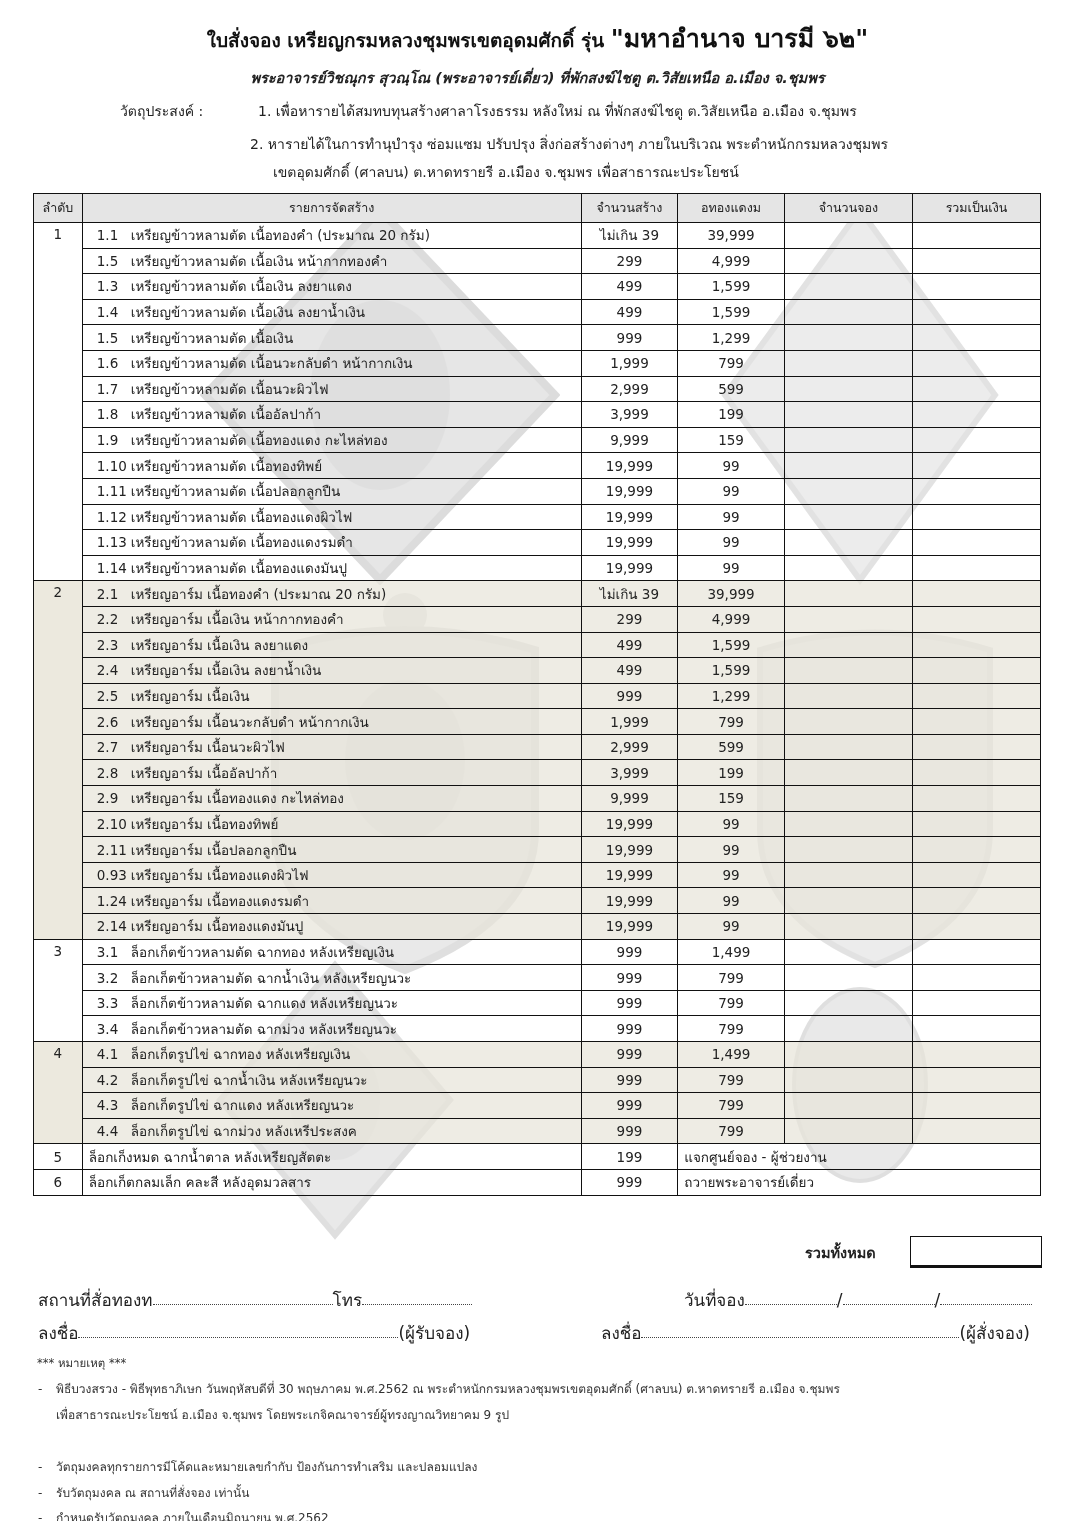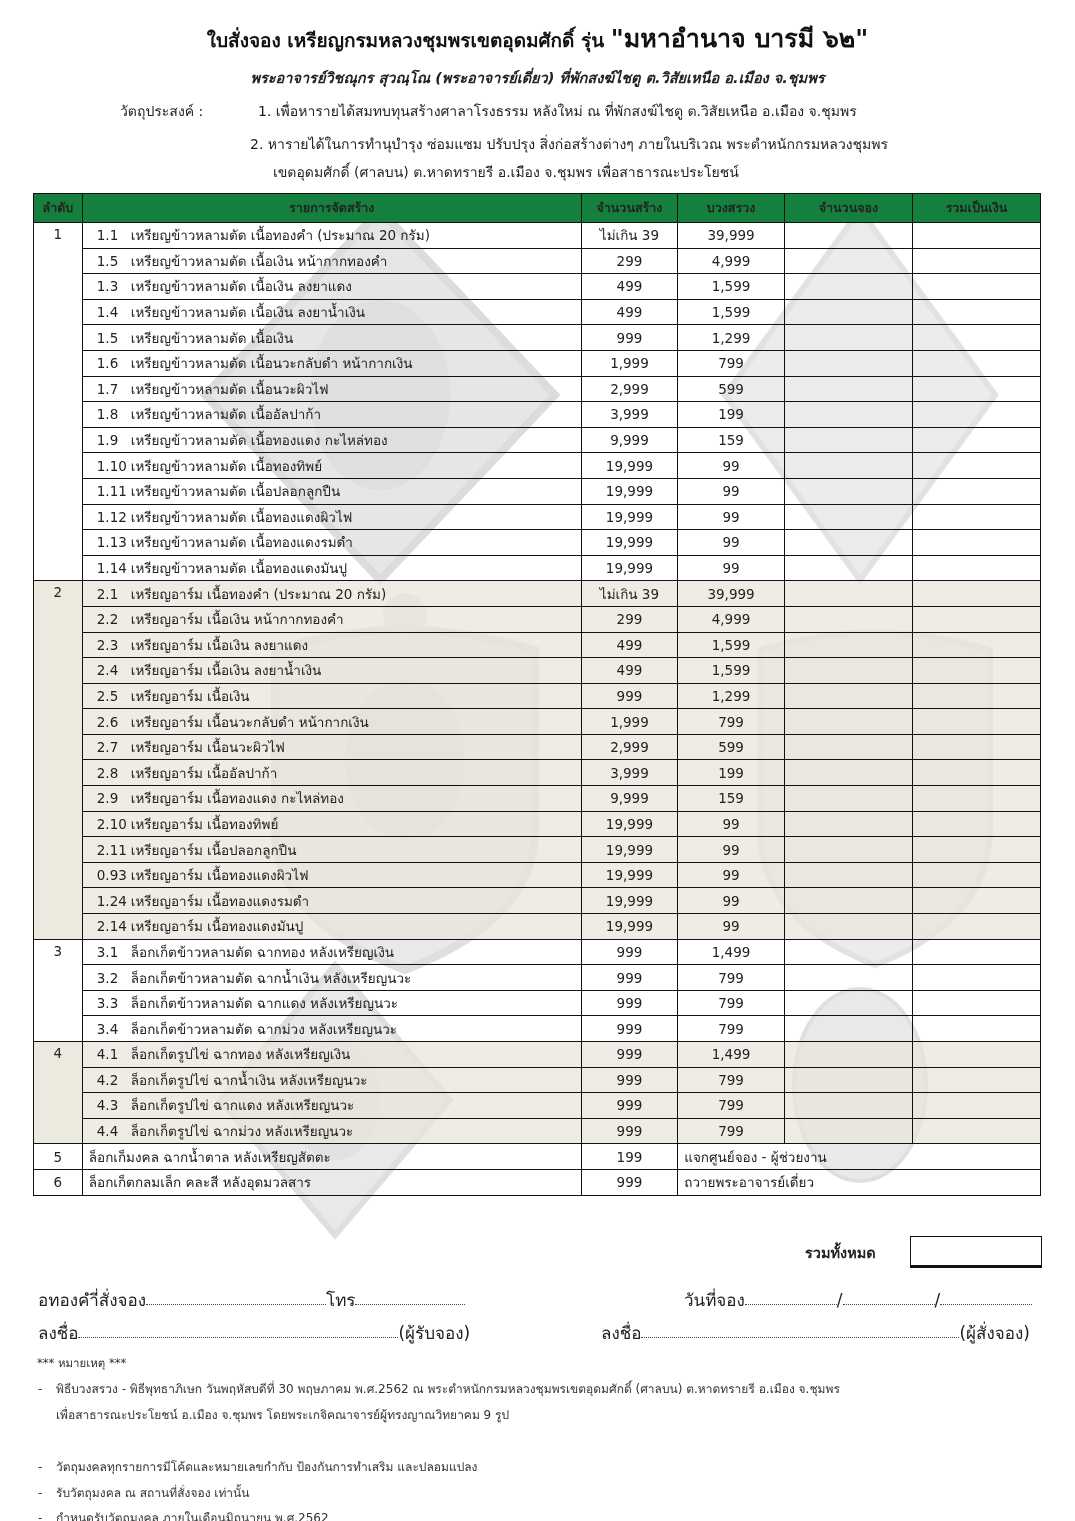--- a/index.html
+++ b/index.html
@@ -5,21 +5,21 @@
   html,body{margin:0;padding:0;background:#fff;}
   body{width:1075px;height:1521px;position:relative;overflow:hidden;
        font-family:"DejaVu Sans","Liberation Sans",sans-serif;color:#222;}
   .title{position:absolute;top:18px;left:0;width:1075px;text-align:center;font-size:19px;font-weight:bold;color:#111;}
   .title .big{font-size:25px;}
   .subtitle{position:absolute;top:66px;left:0;width:1075px;text-align:center;font-size:14.5px;font-style:italic;font-weight:bold;color:#222;}
   .obj{position:absolute;font-size:14px;color:#222;white-space:nowrap;}
   .watermark{position:absolute;opacity:0.18;pointer-events:none;z-index:0;}
   table.order{position:absolute;top:193px;left:33px;width:1008px;border-collapse:collapse;z-index:1;font-size:13.5px;}
   table.order th,table.order td{border:1.5px solid #111;height:24.6px;padding:0 6px;}
-  table.order th{background:#15803d;font-weight:bold;font-size:12.5px;height:28px;}
+  table.order th{background:#e5e5e5;font-weight:normal;font-size:12.5px;height:28px;}
   table.order td.grp{vertical-align:top;text-align:center;padding-top:3px;width:35px;}
   table.order td.num{text-align:center;}
   table.order td.item .code{display:inline-block;width:34px;margin-left:8px;}
   table.order tr.shade td{background:rgba(232,229,218,0.72);}
   table.order tr.shade td.grp{background:#ece9de;}
   table.order td.inp{padding:0;}
   table.order td.inp input{width:100%;height:22px;border:0;background:transparent;outline:none;font-size:13px;text-align:center;}
   table.order td.span{}
   .total-label{position:absolute;top:1241px;left:805px;font-size:14.5px;font-weight:bold;z-index:1;}
   .total-box{position:absolute;top:1236px;left:910px;width:130px;height:28px;border:1.5px solid #111;border-bottom-width:3px;z-index:1;}
@@ -65,21 +65,21 @@
 <div class="obj" style="top:100px;left:258px">1. เพื่อหารายได้สมทบทุนสร้างศาลาโรงธรรม หลังใหม่ ณ ที่พักสงฆ์ไชตู ต.วิสัยเหนือ อ.เมือง  จ.ชุมพร</div>
 <div class="obj" style="top:133px;left:250px">2. หารายได้ในการทำนุบำรุง ซ่อมแซม ปรับปรุง สิ่งก่อสร้างต่างๆ ภายในบริเวณ พระตำหนักกรมหลวงชุมพร</div>
 <div class="obj" style="top:161px;left:273px">เขตอุดมศักดิ์ (ศาลบน) ต.หาดทรายรี อ.เมือง จ.ชุมพร เพื่อสาธารณะประโยชน์</div>
 
 <table class="order">
   <thead>
     <tr>
       <th style="width:35px">ลำดับ</th>
       <th style="width:478px">รายการจัดสร้าง</th>
       <th style="width:82px">จำนวนสร้าง</th>
-      <th style="width:92px">บวงสรวง</th>
+      <th style="width:92px">อทองแดงม</th>
       <th style="width:113px">จำนวนจอง</th>
       <th style="width:113px">รวมเป็นเงิน</th>
     </tr>
   </thead>
   <tbody id="table-body">
       <tr>
         <td class="grp" rowspan="14">1</td>
         <td class="item"><span class="code">1.1</span><span>เหรียญข้าวหลามตัด เนื้อทองคำ (ประมาณ 20 กรัม)</span></td>
         <td class="num">ไม่เกิน 39</td>
         <td class="num">39,999</td>
@@ -321,48 +321,48 @@
         <td class="inp"><input type="text" style=""></td>
       </tr>
       <tr class="shade">
         <td class="item"><span class="code">4.3</span><span>ล็อกเก็ตรูปไข่ ฉากแดง หลังเหรียญนวะ</span></td>
         <td class="num">999</td>
         <td class="num">799</td>
         <td class="inp"><input type="text" style=""></td>
         <td class="inp"><input type="text" style=""></td>
       </tr>
       <tr class="shade">
-        <td class="item"><span class="code">4.4</span><span>ล็อกเก็ตรูปไข่ ฉากม่วง หลังเหรียญนวะ</span></td>
+        <td class="item"><span class="code">4.4</span><span>ล็อกเก็ตรูปไข่ ฉากม่วง หลังเหรีประสงค</span></td>
         <td class="num">999</td>
         <td class="num">799</td>
         <td class="inp"><input type="text" style=""></td>
         <td class="inp"><input type="text" style=""></td>
       </tr>
       <tr>
         <td class="grp" style="text-align:center;vertical-align:middle;padding-top:0">5</td>
-        <td>ล็อกเก็มงคล ฉากน้ำตาล หลังเหรียญสัตตะ</td>
+        <td>ล็อกเก็งหมด ฉากน้ำตาล หลังเหรียญสัตตะ</td>
         <td class="num">199</td>
         <td class="span" colspan="3">แจกศูนย์จอง - ผู้ช่วยงาน</td>
       </tr>
       <tr>
         <td class="grp" style="text-align:center;vertical-align:middle;padding-top:0">6</td>
         <td>ล็อกเก็ตกลมเล็ก คละสี หลังอุดมวลสาร</td>
         <td class="num">999</td>
         <td class="span" colspan="3">ถวายพระอาจารย์เดี่ยว</td>
       </tr>
     </tbody>
 </table>
 
 <div class="total-label">รวมทั้งหมด</div>
 <div class="total-box">
   <input type="text" value="" style="">
 </div>
 
 <div class="sigline" style="top:1286px;left:38px">
-  <span>อทองคำี่สั่งจอง</span><span class="dots" style="width:180px"><input type="text" style=""></span><span>โทร</span><span class="dots" style="width:110px"><input type="text" style=""></span>
+  <span>สถานที่สั่อทองท</span><span class="dots" style="width:180px"><input type="text" style=""></span><span>โทร</span><span class="dots" style="width:110px"><input type="text" style=""></span>
 </div>
 <div class="sigline" style="top:1286px;left:684px">
   <span>วันที่จอง</span><span class="dots" style="width:92px"><input type="text" style=""></span><span>/</span><span class="dots" style="width:92px"><input type="text" style=""></span><span>/</span><span class="dots" style="width:92px"><input type="text" style=""></span>
 </div>
 <div class="sigline" style="top:1319px;left:38px">
   <span>ลงชื่อ</span><span class="dots" style="width:320px"><input type="text" style=""></span><span>(ผู้รับจอง)</span>
 </div>
 <div class="sigline" style="top:1319px;left:601px">
   <span>ลงชื่อ</span><span class="dots" style="width:318px"><input type="text" style=""></span><span>(ผู้สั่งจอง)</span>
 </div>

